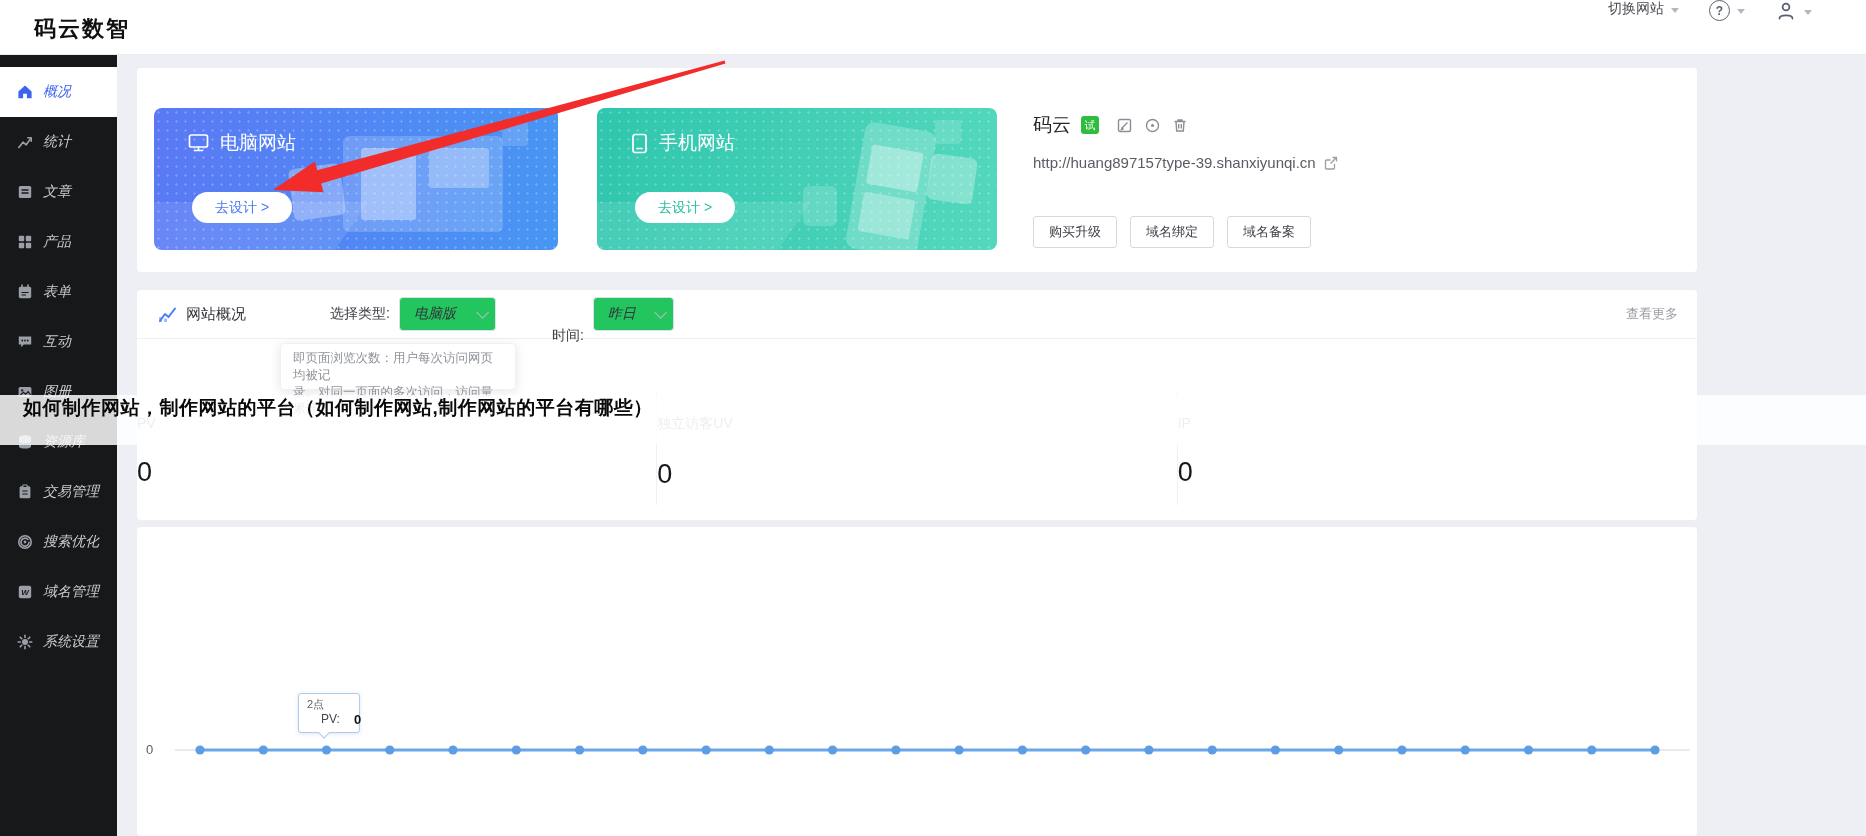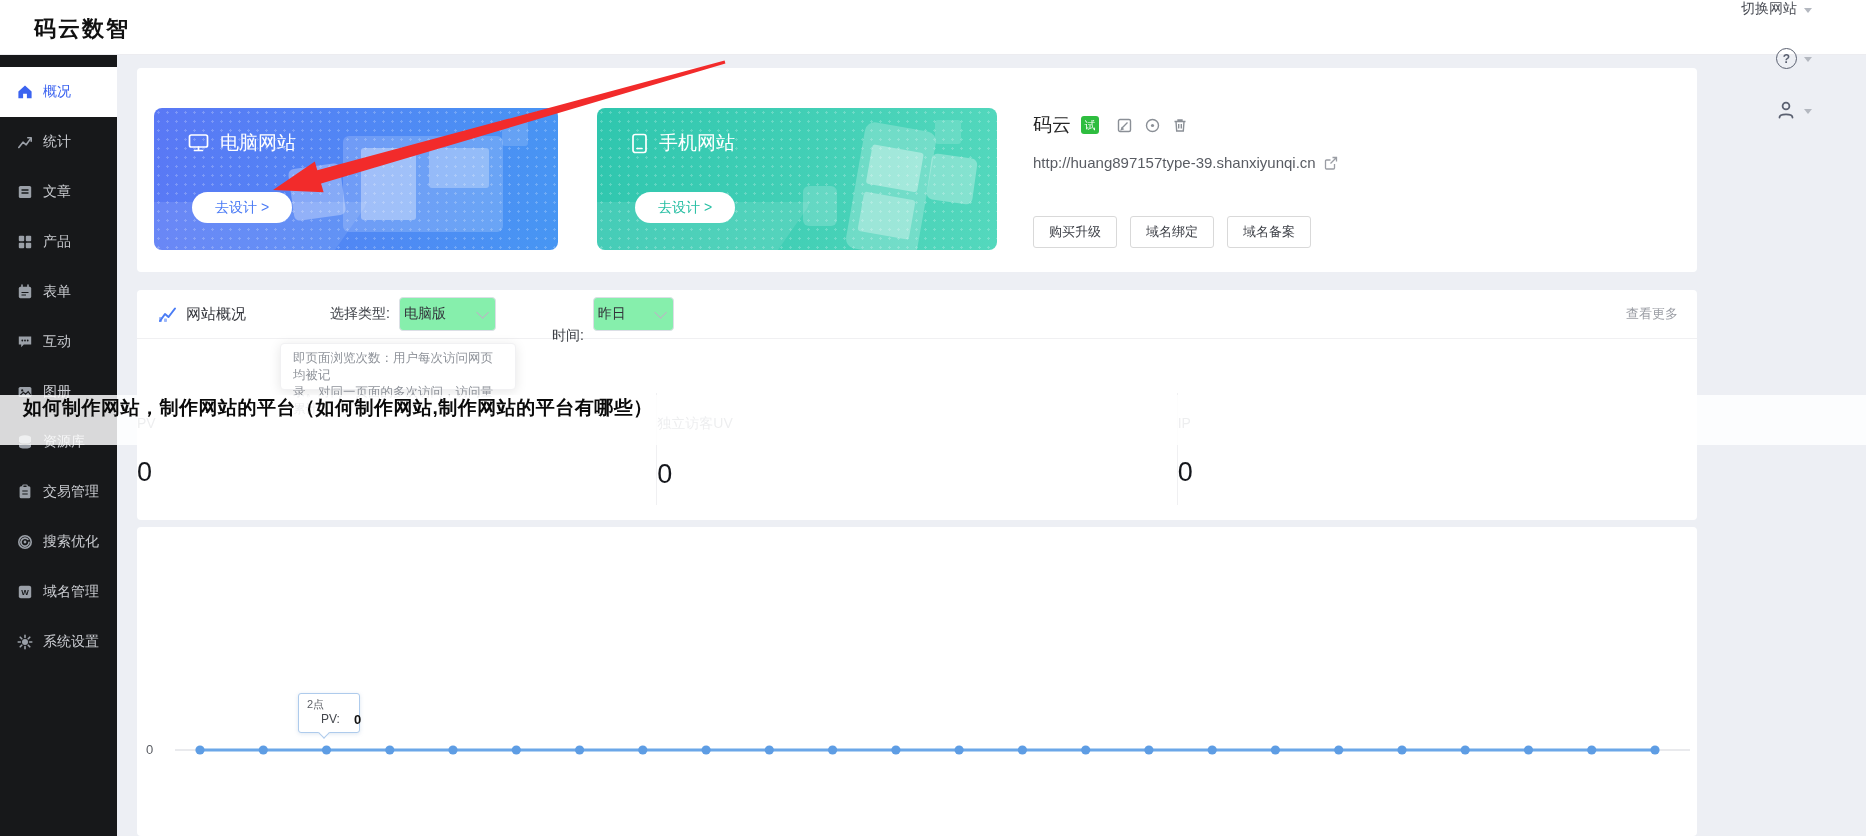--- a/index.html
+++ b/index.html
@@ -2,28 +2,28 @@
 <html><head>
 <meta charset="utf-8">
 <style>
   * { margin:0; padding:0; box-sizing:border-box; }
   html,body { width:1866px; height:836px; overflow:hidden; }
   body { font-family:"Liberation Sans","DejaVu Sans",sans-serif; background:#edeff4; position:relative; color:#333; }
 
   
   .header { position:absolute; left:0; top:0; width:1866px; height:55px; background:#fff; border-bottom:1px solid #ececf0; z-index:20; }
   .logo { position:absolute; left:34px; top:14px; font-size:22px; font-weight:bold; color:#111; letter-spacing:2px; }
-  .header-right { position:absolute; right:54px; top:0; height:55px; display:flex; align-items:flex-end; gap:30px;flex-direction:column; }
+  .header-right { position:absolute; right:54px; top:0; height:55px; display:flex; align-items:flex-start; gap:30px; }
   .hr-item { display:flex; align-items:center; gap:7px; cursor:pointer; }
   .switch-label { font-size:14px; color:#4a4d55; }
   .caret { width:0; height:0; border-left:4.5px solid transparent; border-right:4.5px solid transparent; border-top:5px solid #b4b8c0; margin-top:2px; }
   .help-circle { width:21px; height:21px; border:1.6px solid #5a6070; border-radius:50%; display:flex; align-items:center; justify-content:center; font-size:12px; font-weight:bold; color:#5a6070; }
 
   
-  .sidebar { position:absolute; left:0; top:55px; width:117px; height:781px; background:#17181a; z-index:10; padding-top:12px; }
+  .sidebar { position:absolute; left:0; top:55px; width:117px; height:781px; background:#17181a; z-index:10; padding-top:12px;font-style:italic; }
   .side-item { height:50px; display:flex; align-items:center; padding-left:17px; gap:10px; font-size:14px; color:#c9cbd0; cursor:pointer; }
   .side-item svg { flex:0 0 auto; }
   .side-item.active { background:#fff; color:#3b63f0; }
 
   
   .card { position:absolute; background:#fff; border-radius:4px; }
   .top-card { left:137px; top:68px; width:1560px; height:204px; }
 
   .design-card { position:absolute; top:40px; height:142px; border-radius:8px; overflow:hidden; color:#fff; cursor:pointer; }
   .design-card.pc { left:17px; width:404px;
@@ -59,21 +59,21 @@
   .si-icons svg { cursor:pointer; }
   .si-url { position:absolute; left:0; top:86px; display:flex; align-items:center; gap:8px; font-size:15px; color:#595c63; }
   .si-actions { position:absolute; left:0; top:148px; display:flex; gap:13px; }
   .info-btn { height:32px; padding:0 15px; background:#fff; border:1px solid #d9d9d9; border-radius:3px; font-size:13px; color:#3b3e45; cursor:pointer; font-family:inherit; }
 
   
   .stats-card { left:137px; top:290px; width:1560px; height:230px; }
   .ov-header { height:49px; border-bottom:1px solid #f0f0f2; display:flex; align-items:center; padding:0 19px 0 21px; }
   .ov-title { display:flex; align-items:center; gap:9px; font-size:15px; color:#33353b; margin-right:84px; }
   .ov-label { font-size:14px; color:#3c3f45; }
-  .select { margin-left:9px; width:97px; height:34px; border:1px solid #dcdfe6; border-radius:4px; display:flex; align-items:center; justify-content:space-between; padding:0 10px 0 4px; font-size:14px; color:#33353b; cursor:pointer; background:#86efac; }
+  .select { margin-left:9px; width:97px; height:34px; border:1px solid #dcdfe6; border-radius:4px; display:flex; align-items:center; justify-content:space-between; padding:0 10px 0 14px; font-size:14px; color:#33353b; cursor:pointer; background:#22c55e;font-style:italic; }
   .select.small { width:81px; }
   .sel-caret { width:9px; height:9px; border-right:1.4px solid #b7bac2; border-bottom:1.4px solid #b7bac2; transform:rotate(45deg) translateY(-3px); }
   .ov-label.time { margin-left:56px;margin-top:43px; }
   .view-more { margin-left:auto; font-size:13px; color:#9a9da4; cursor:pointer; }
   .stats-row { position:absolute; left:0; top:103px; width:100%; height:112px; display:flex; }
   .stat-col { flex:1; border-right:1px solid #f0f0f2; }
   .stat-col:last-child { border-right:none; }
   .stat-label { font-size:14px; color:#8f939c; margin-top:22px; }
   .stat-value { font-size:27px; color:#15171c; margin-top:26px; font-weight:500; }
 

